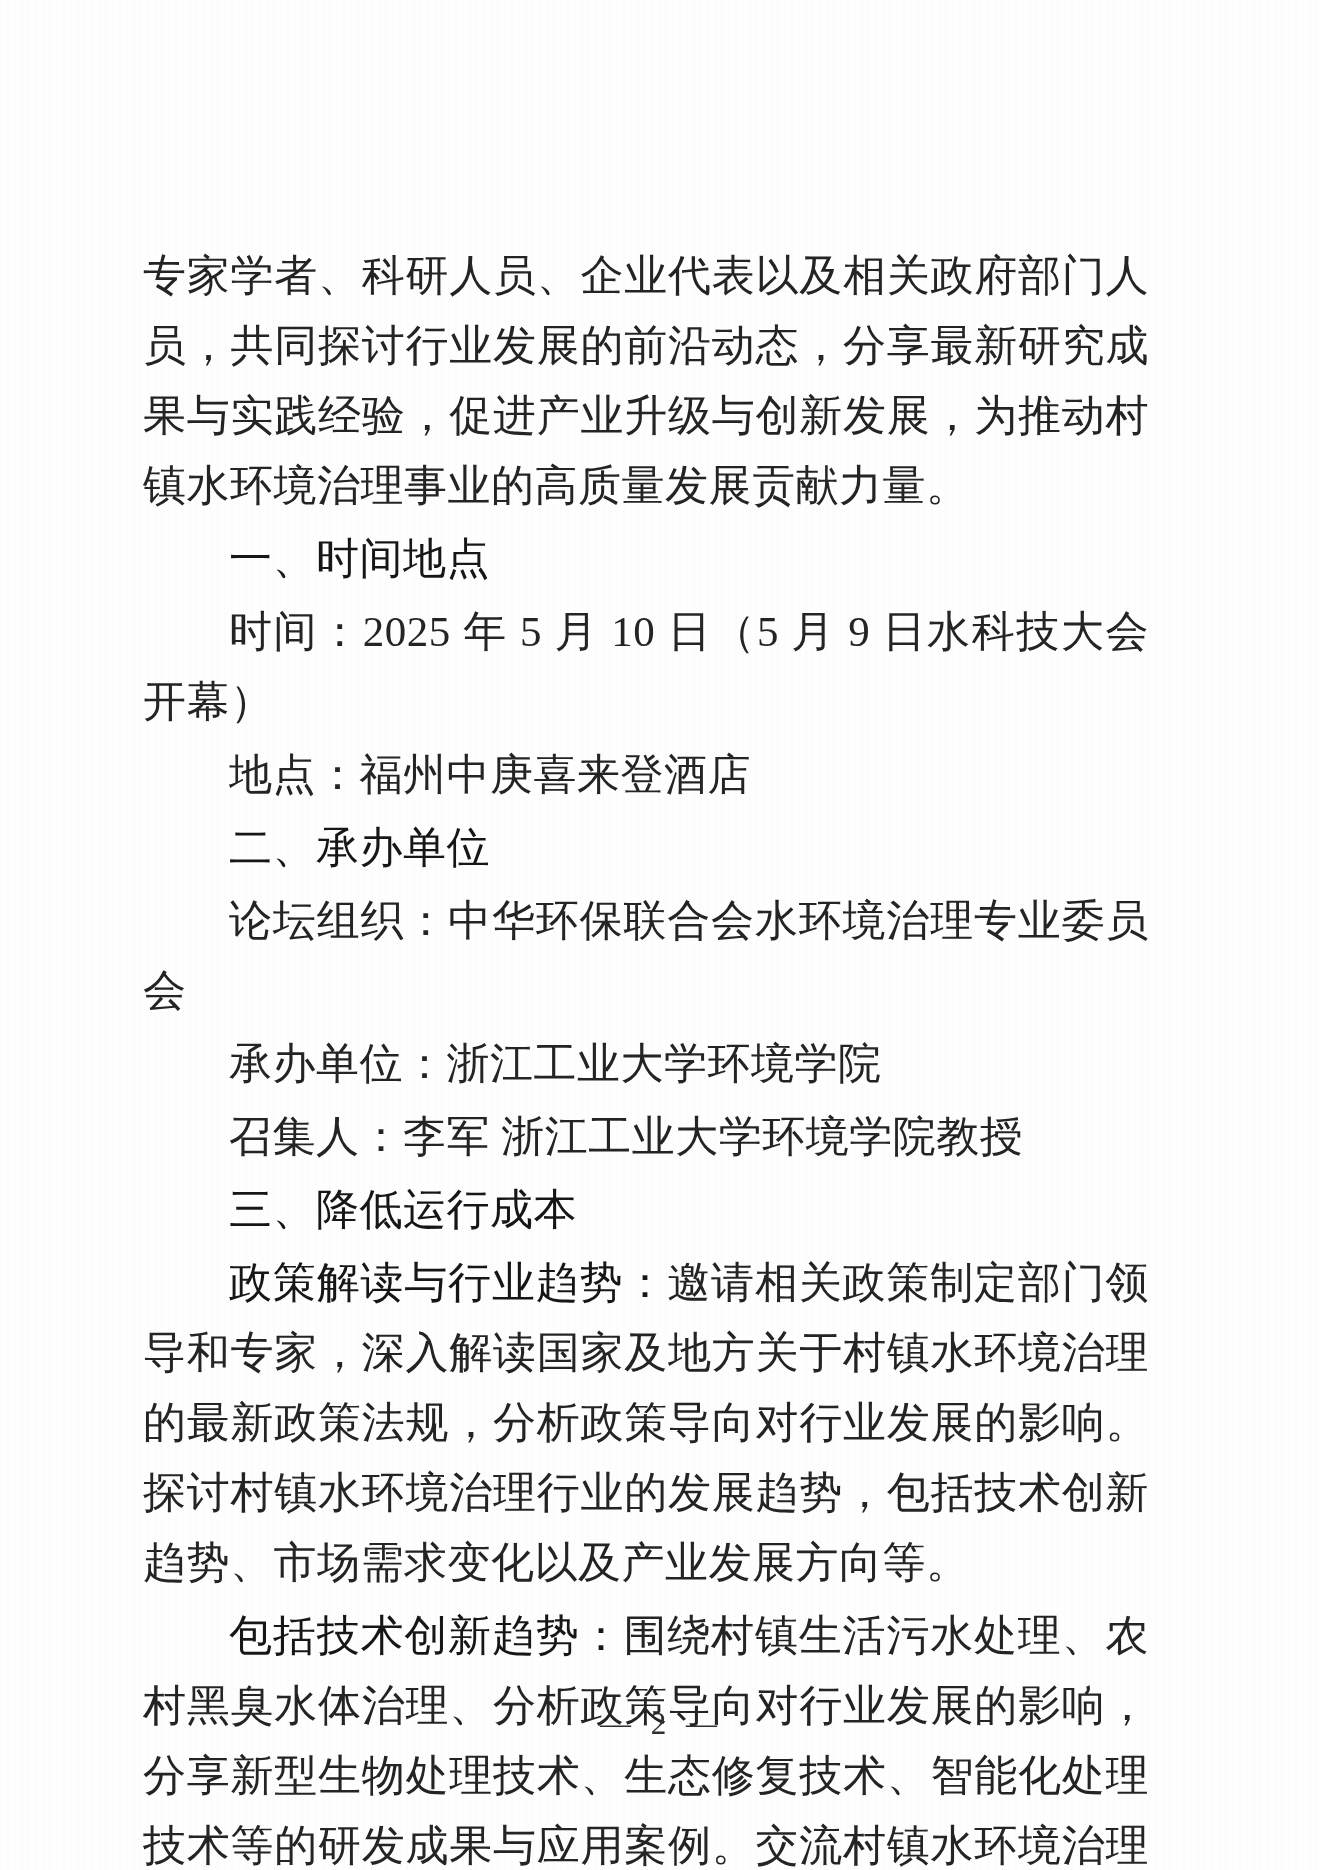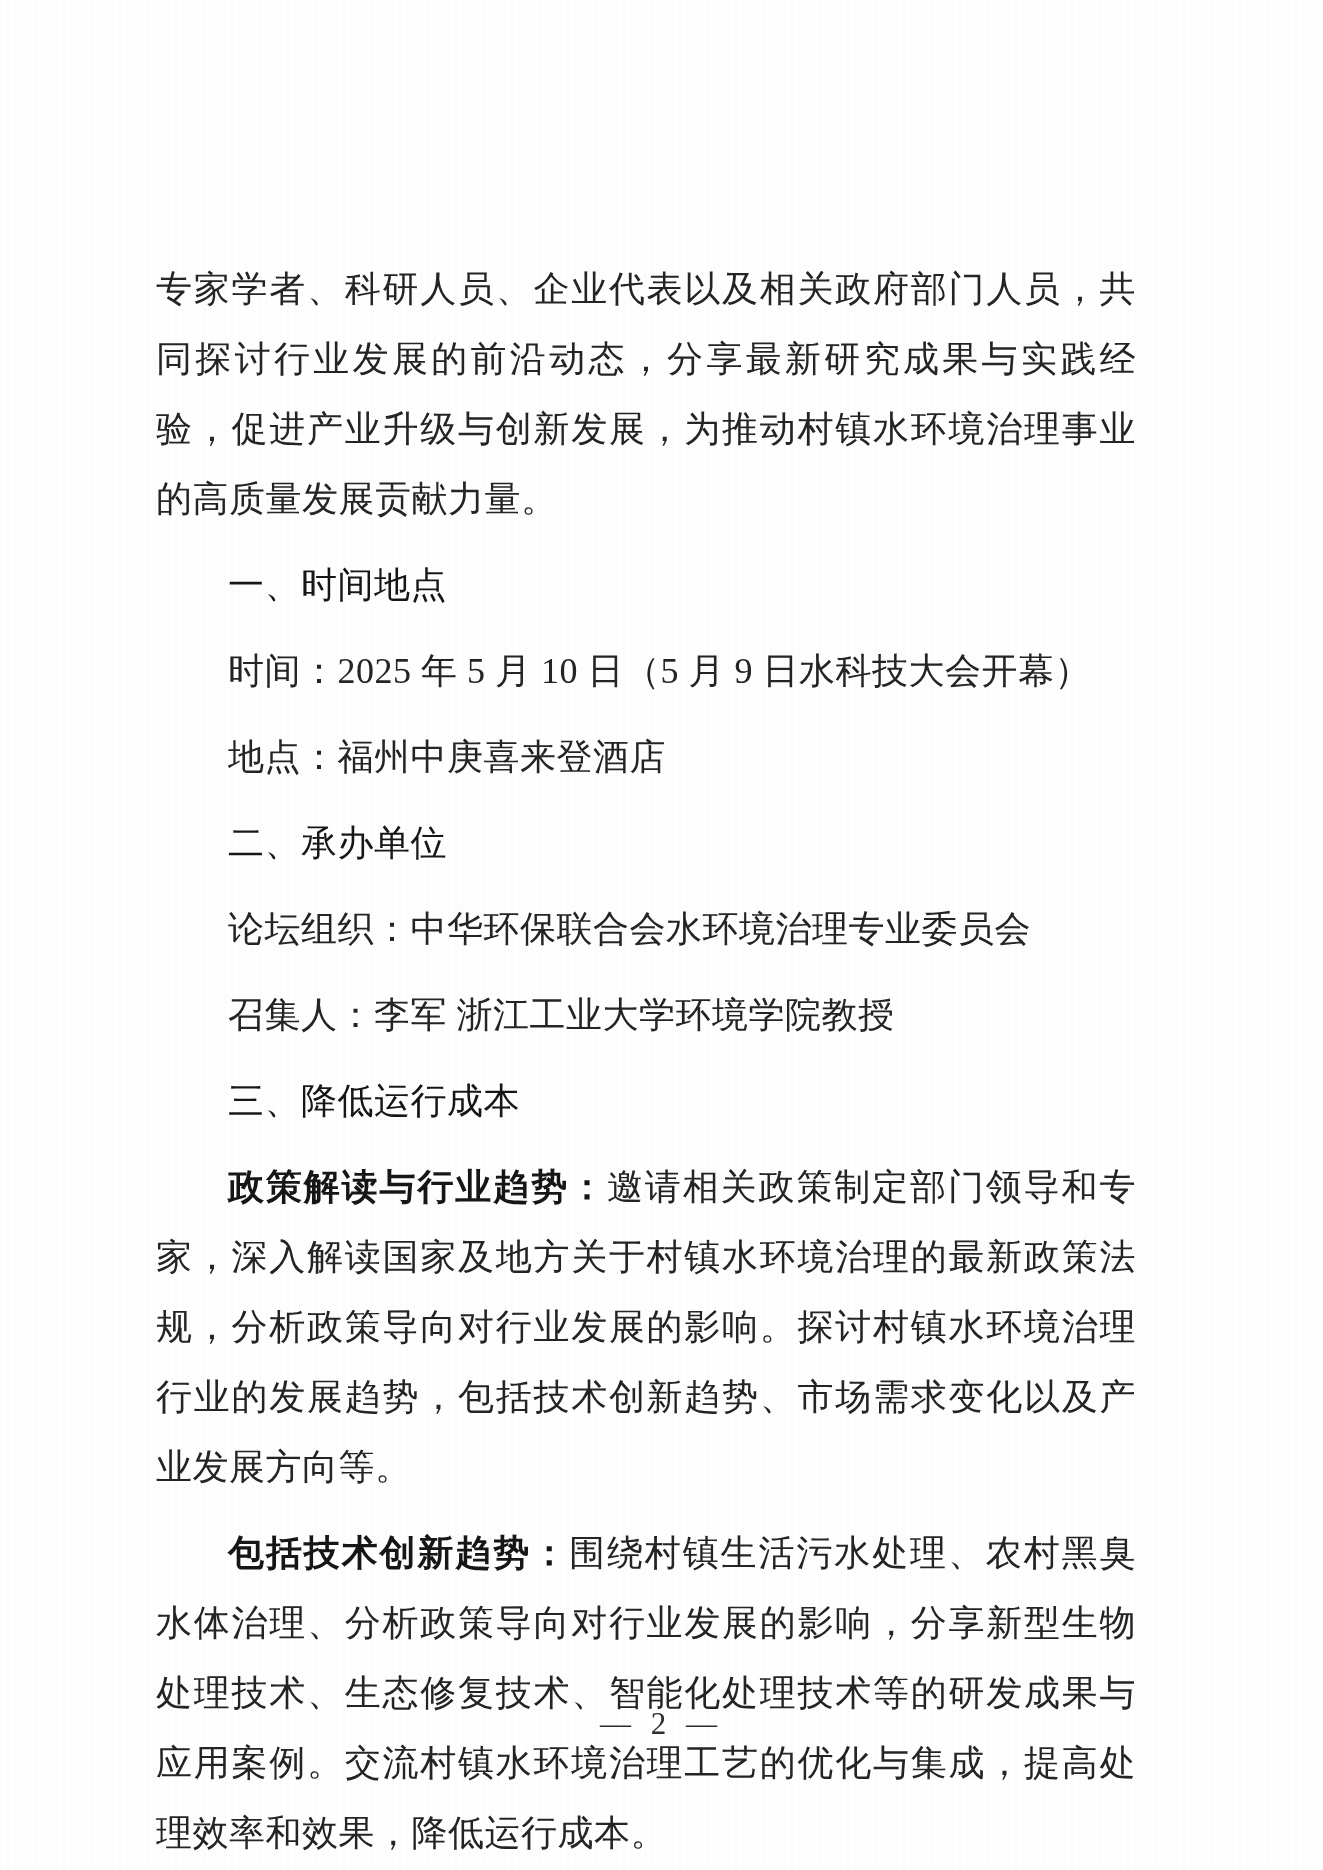--- a/index.html
+++ b/index.html
@@ -23,38 +23,38 @@
     color: #242424;
   }
   .content {
     position: absolute;
     left: 140px;
     top: 238px;
     width: 1012px;
   }
   .content p,
   .content h2 {
-    margin: 16px;
+    margin: 3px;
     padding: 0;
-    font-size: 36px;
+    font-size: 43px;
     line-height: 70px;
     font-weight: normal;
     text-align: justify;
     letter-spacing: 0.5px;
   }
   .content h2 {
     font-weight: normal;
     text-indent: 2em;
     color: #161616;
   }
   .indent {
     text-indent: 2em;
   }
   .lead {
-    font-weight: bold;
+    font-weight: normal;
     color: #161616;
   }
   .footer {
     position: absolute;
     top: 1698px;
     left: 0;
     width: 100%;
     text-align: center;
     font-size: 31px;
     line-height: 52px;
@@ -74,20 +74,21 @@
     <h2>一、时间地点</h2>
 
     <p class="indent">时间：2025 年 5 月 10 日（5 月 9 日水科技大会开幕）</p>
 
     <p class="indent">地点：福州中庚喜来登酒店</p>
 
     <h2>二、承办单位</h2>
 
     <p class="indent">论坛组织：中华环保联合会水环境治理专业委员会</p>
 
+    <p class="indent">承办单位：浙江工业大学环境学院</p>
 
     <p class="indent">召集人：李军 浙江工业大学环境学院教授</p>
 
     <h2>三、降低运行成本</h2>
 
     <p class="indent"><span class="lead">政策解读与行业趋势：</span><span>邀请相关政策制定部门领导和专家，深入解读国家及地方关于村镇水环境治理的最新政策法规，分析政策导向对行业发展的影响。探讨村镇水环境治理行业的发展趋势，包括技术创新趋势、市场需求变化以及产业发展方向等。</span></p>
 
     <p class="indent"><span class="lead">包括技术创新趋势：</span><span>围绕村镇生活污水处理、农村黑臭水体治理、分析政策导向对行业发展的影响，分享新型生物处理技术、生态修复技术、智能化处理技术等的研发成果与应用案例。交流村镇水环境治理工艺的优化与集成，提高处理效率和效果，降低运行成本。</span></p>
 
   </div>

